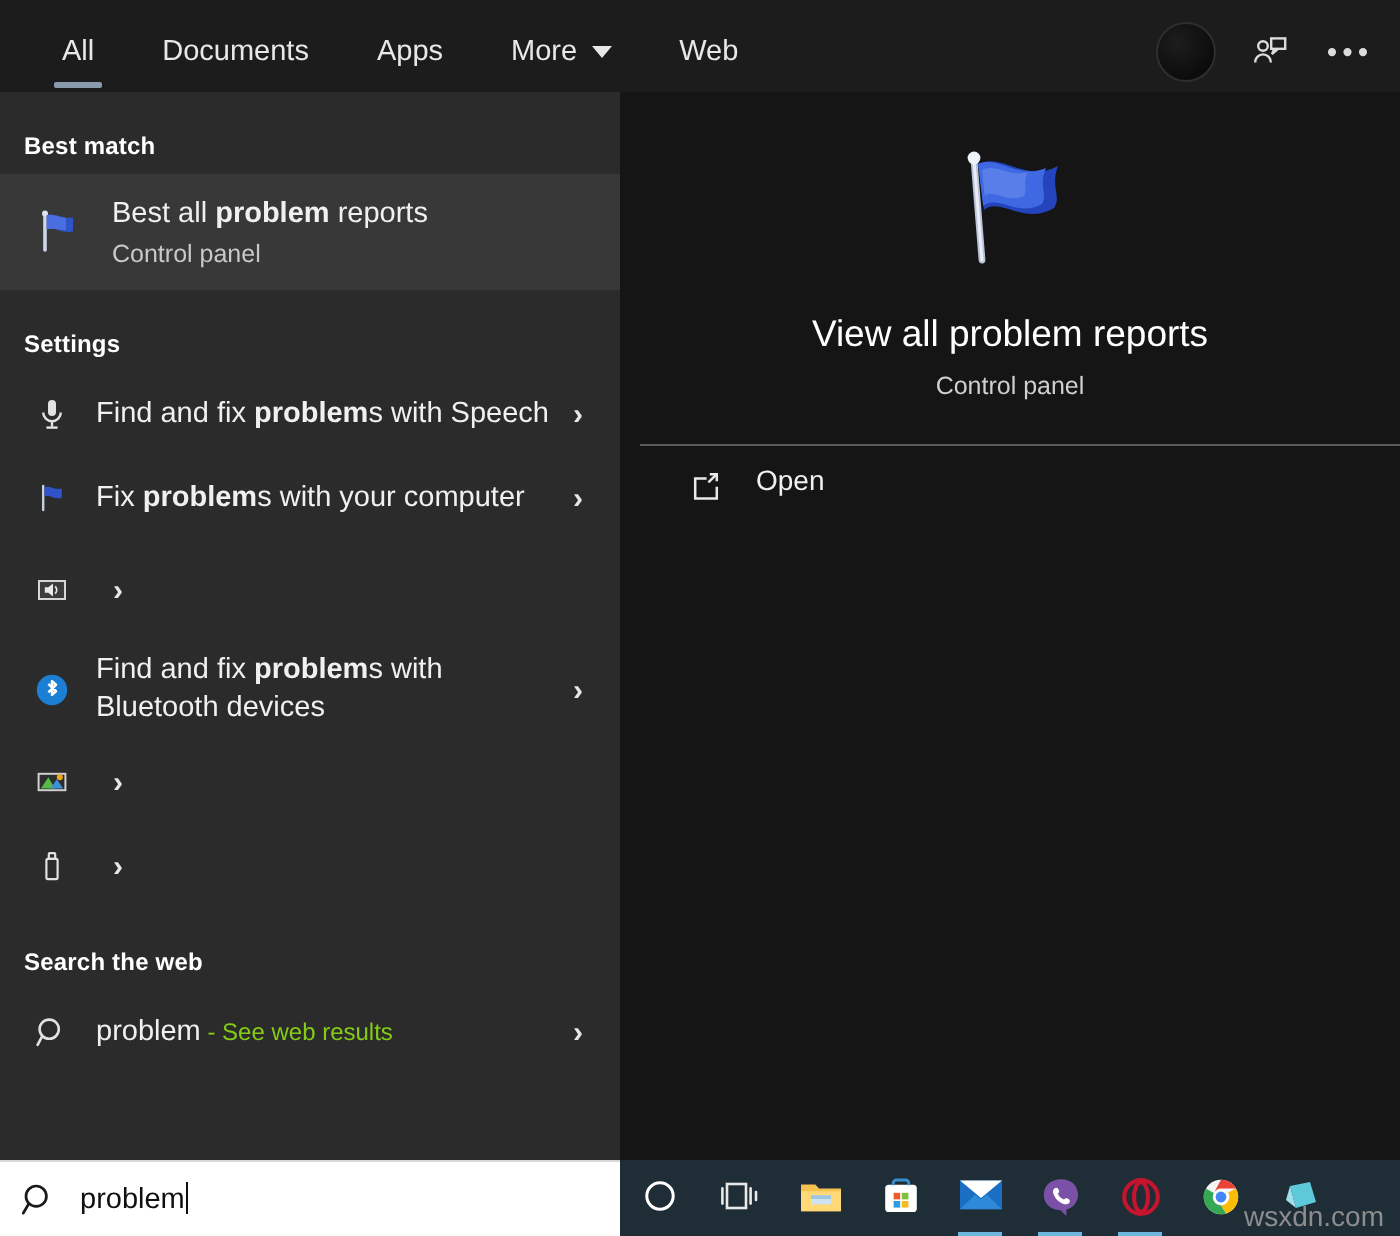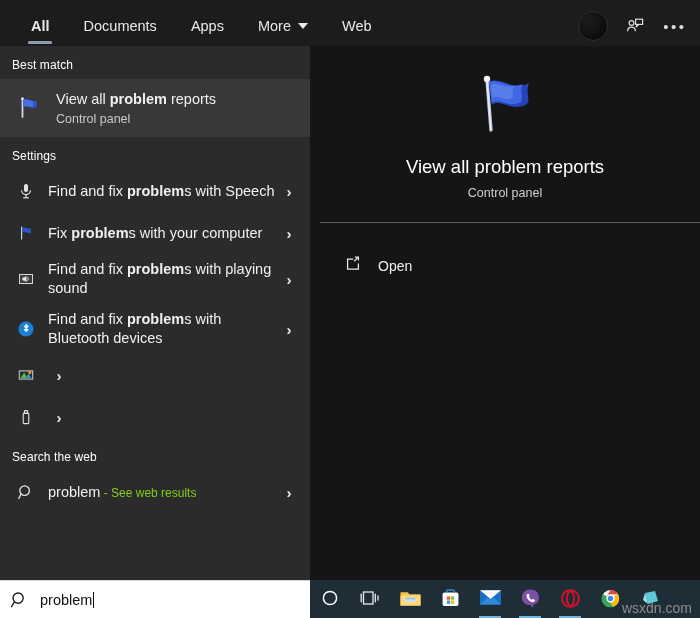--- a/index.html
+++ b/index.html
@@ -31,21 +31,21 @@
   .tab {
     position: relative;
     color: #e8e8e8;
     font-size: 14.5px;
     padding: 0 17px;
     height: 40px;
     display: flex; align-items: center;
     white-space: nowrap;
     cursor: default;
   }
-  .tab.active { font-weight: bold; text-align: right; }
+  .tab.active { font-weight: normal; text-align: right; }
   .tab.active .tab-underline {
     position: absolute; left: 50%; transform: translateX(-50%);
     bottom: 2px; width: 24px; height: 3px;
     background: #8c9aad; border-radius: 1px;
   }
   .tab .chev-dn {
     display: inline-block; margin-left: 7px;
     width: 0; height: 0;
     border-left: 5px solid transparent;
     border-right: 5px solid transparent;
@@ -70,22 +70,22 @@
   .dots { letter-spacing: 2.5px; font-size: 15px; color: #dcdcdc; line-height: 1; }
 
   
   .left-pane {
     position: absolute; left: 0; top: 46px;
     width: 310px; height: 534px;
     background: #2b2b2b;
     overflow: hidden;
   }
   .section-head {
-    color: #ffffff; font-size: 12px; font-weight: normal;
-    padding: 12px 0 7px 12px;
+    color: #ffffff; font-size: 12px; font-weight: bold;
+    padding: 20px 0 7px 12px;
     letter-spacing: .1px;
   }
   .row {
     display: flex; align-items: center;
     min-height: 42px;
     padding: 0 10px 0 12px;
     cursor: default;
   }
   .row.best {
     background: #383838;
@@ -125,21 +125,21 @@
     color: #ffffff; font-size: 18.5px; margin-top: 16px; text-align: center;
   }
   .preview-sub {
     color: #d0d0d0; font-size: 12.5px; margin-top: 8px; text-align: center;
   }
   .divider {
     height: 1px; background: #5a5a5a;
     margin: 22px 0 0 10px;
   }
   .action-row {
-    display: flex; align-items: flex-end;
+    display: flex; align-items: flex-start;
     height: 42px; padding-left: 32px; margin-top: 9px;
     cursor: default;
   }
   .action-row .ico {
     width: 22px; height: 22px; margin-right: 14px;
     display: flex; align-items: center; justify-content: center;
   }
   .action-label { color: #f0f0f0; font-size: 14px; }
 
   
@@ -237,21 +237,21 @@
     <div class="row best">
       <div class="ico">
         <svg width="28" height="28" viewBox="0 0 28 28">
           <path d="M7.5 5 L7.5 23" stroke="#cfd6e6" stroke-width="1.8" stroke-linecap="round"></path>
           <circle cx="7.5" cy="4.8" r="1.5" fill="#dde3ef"></circle>
           <path d="M8.4 5.6 C13 4.2 16.5 8.2 21.5 6.6 L21.5 13.6 C16.5 15.4 13 11.2 8.4 12.8 Z" fill="#2f53c8"></path>
           <path d="M8.4 5.6 C12 4.6 14.8 7 18 6.9 L18 13.1 C14.8 13.2 12 11.6 8.4 12.8 Z" fill="#4a6ee0"></path>
         </svg>
       </div>
       <div class="row-text">
-        <div class="row-title"><span>View all </span><b>problem</b><span> reports</span></div>
+        <div class="row-title"><span>Best all </span><b>problem</b><span> reports</span></div>
         <div class="row-sub">Control panel</div>
       </div>
     </div>
 
     <div class="section-head">Settings</div>
 
     <div class="row">
       <div class="ico">
         <svg width="18" height="18" viewBox="0 0 18 18" fill="#e2e2e2">
           <rect x="7" y="2" width="4" height="8" rx="2"></rect>
@@ -280,23 +280,20 @@
     </div>
 
     <div class="row two-line">
       <div class="ico">
         <svg width="18" height="18" viewBox="0 0 18 18">
           <rect x="2" y="4" width="14" height="10" fill="#d6d6d6"></rect>
           <rect x="3" y="5" width="12" height="8" fill="#3c3c3c"></rect>
           <path d="M5.4 7.6 h1.8 l2.3-1.9 v6.6 l-2.3-1.9 H5.4 Z" fill="#eaeaea"></path>
           <path d="M10.6 7.2 a2.6 2.6 0 0 1 0 3.6" stroke="#eaeaea" stroke-width="0.9" fill="none"></path>
         </svg>
-      </div>
-      <div class="row-text">
-        <div class="row-title"><span>Find and fix </span><b>problem</b><span>s with playing sound</span></div>
       </div>
       <div class="chev-r">›</div>
     </div>
 
     <div class="row two-line">
       <div class="ico">
         <svg width="18" height="18" viewBox="0 0 18 18">
           <circle cx="9" cy="9" r="7.6" fill="#1b7fd4"></circle>
           <path d="M7.2 6 L11 9.6 L9 11.4 L9 4.6 L11 6.4 L7.2 10.2" stroke="#ffffff" stroke-width="1.25" fill="none" stroke-linejoin="round"></path>
         </svg>

